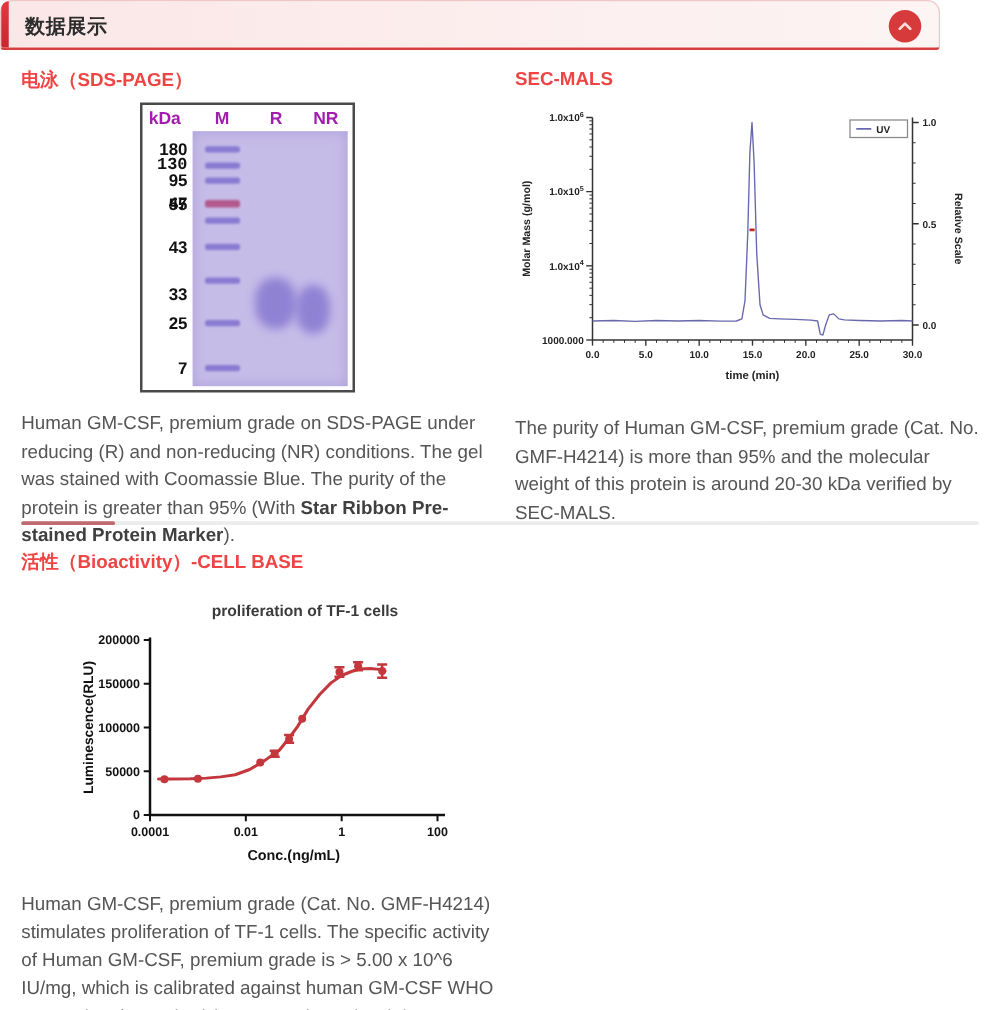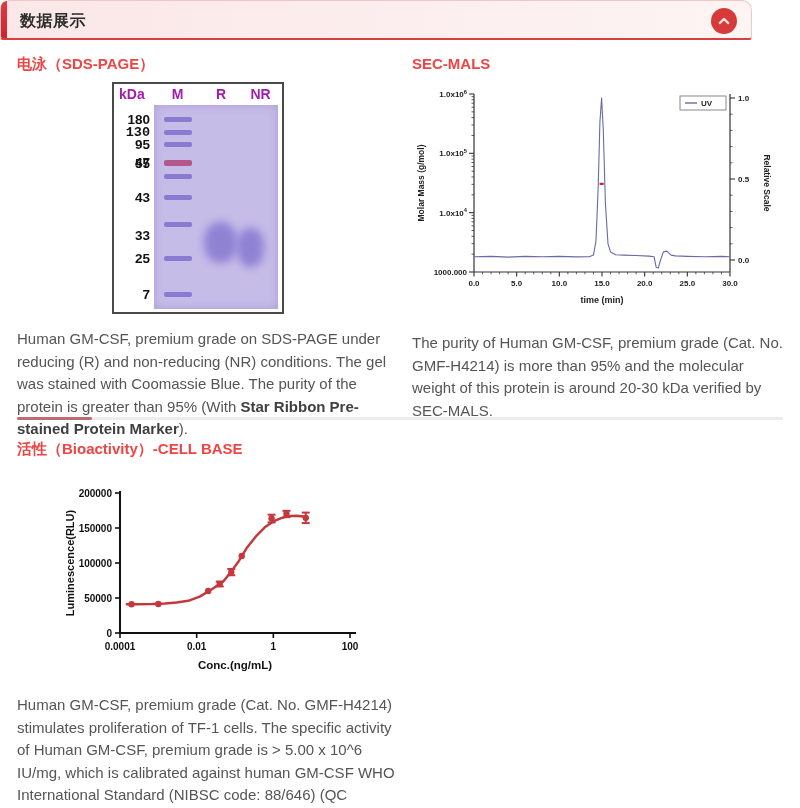--- a/index.html
+++ b/index.html
@@ -199,20 +199,21 @@
     <p class="caption" style="margin-top:12px">The purity of Human GM-CSF, premium grade (Cat. No. GMF-H4214) is more than 95% and the molecular weight of this protein is around 20-30 kDa verified by SEC-MALS.</p>
   </section>
 
   <div class="divider">
       <span class="divider-accent"></span>
     </div>
 
   <section id="sec-bio">
     <h2 class="sec-heading">活性（Bioactivity）-CELL BASE</h2>
     <div class="bio-title">
+      <div>proliferation of TF-1 cells</div>
     </div>
     <svg id="bio-svg" class="chart-svg" width="350" height="205" viewBox="0 0 350 205">
         <line x1="60" y1="10" x2="60" y2="152" stroke="#111" stroke-width="2"></line>
         <line x1="59" y1="152" x2="296" y2="152" stroke="#111" stroke-width="2"></line>
         <line x1="55" y1="152" x2="60" y2="152" stroke="#111" stroke-width="1.6"></line>
         <text x="52" y="155.5" text-anchor="end" font-size="10" font-weight="bold" fill="#111">0</text>
         <line x1="55" y1="117" x2="60" y2="117" stroke="#111" stroke-width="1.6"></line>
         <text x="52" y="120.5" text-anchor="end" font-size="10" font-weight="bold" fill="#111">50000</text>
         <line x1="55" y1="82" x2="60" y2="82" stroke="#111" stroke-width="1.6"></line>
         <text x="52" y="85.5" text-anchor="end" font-size="10" font-weight="bold" fill="#111">100000</text>

